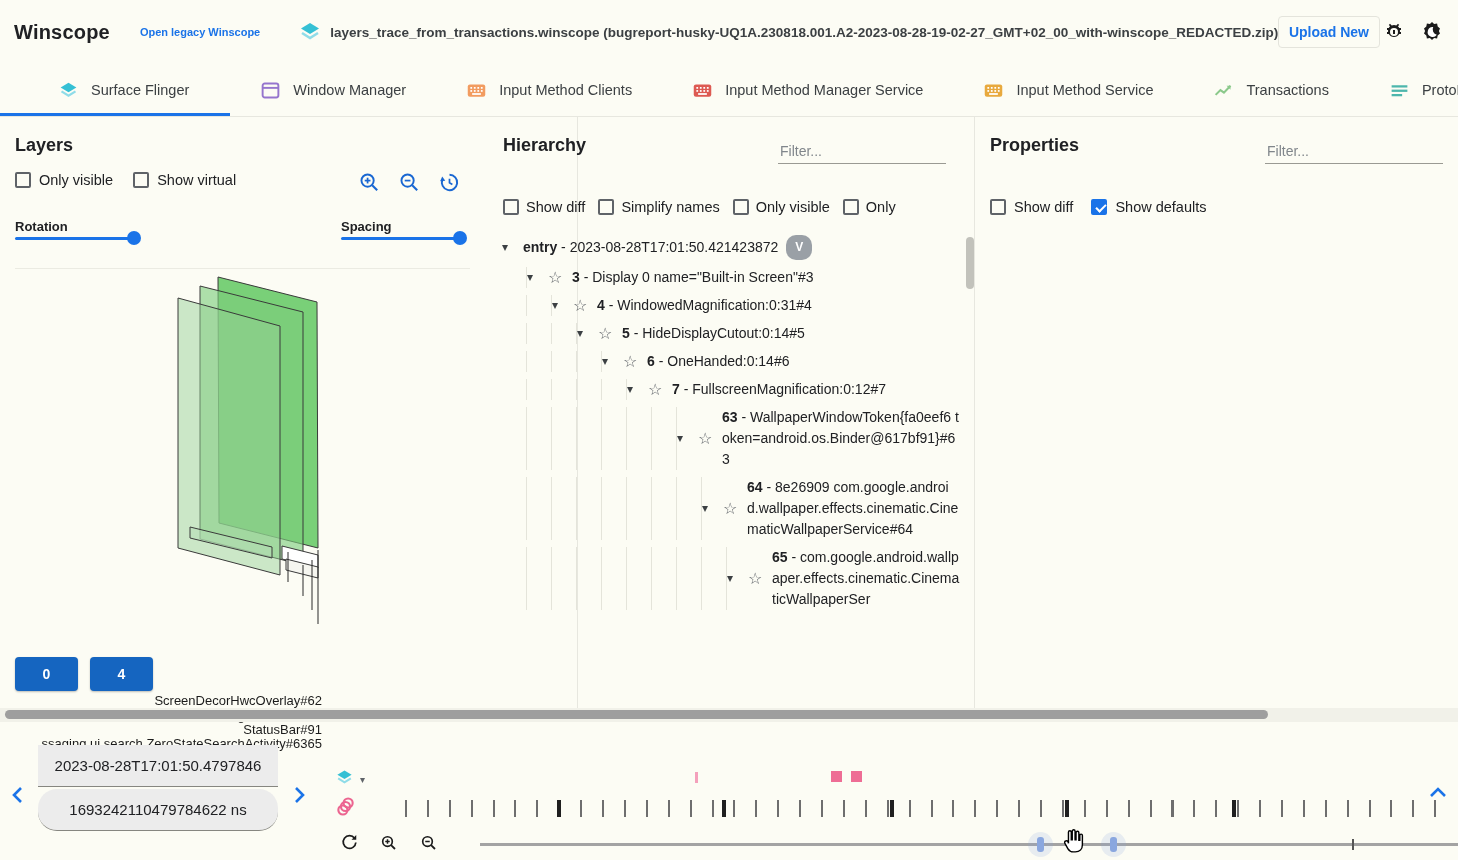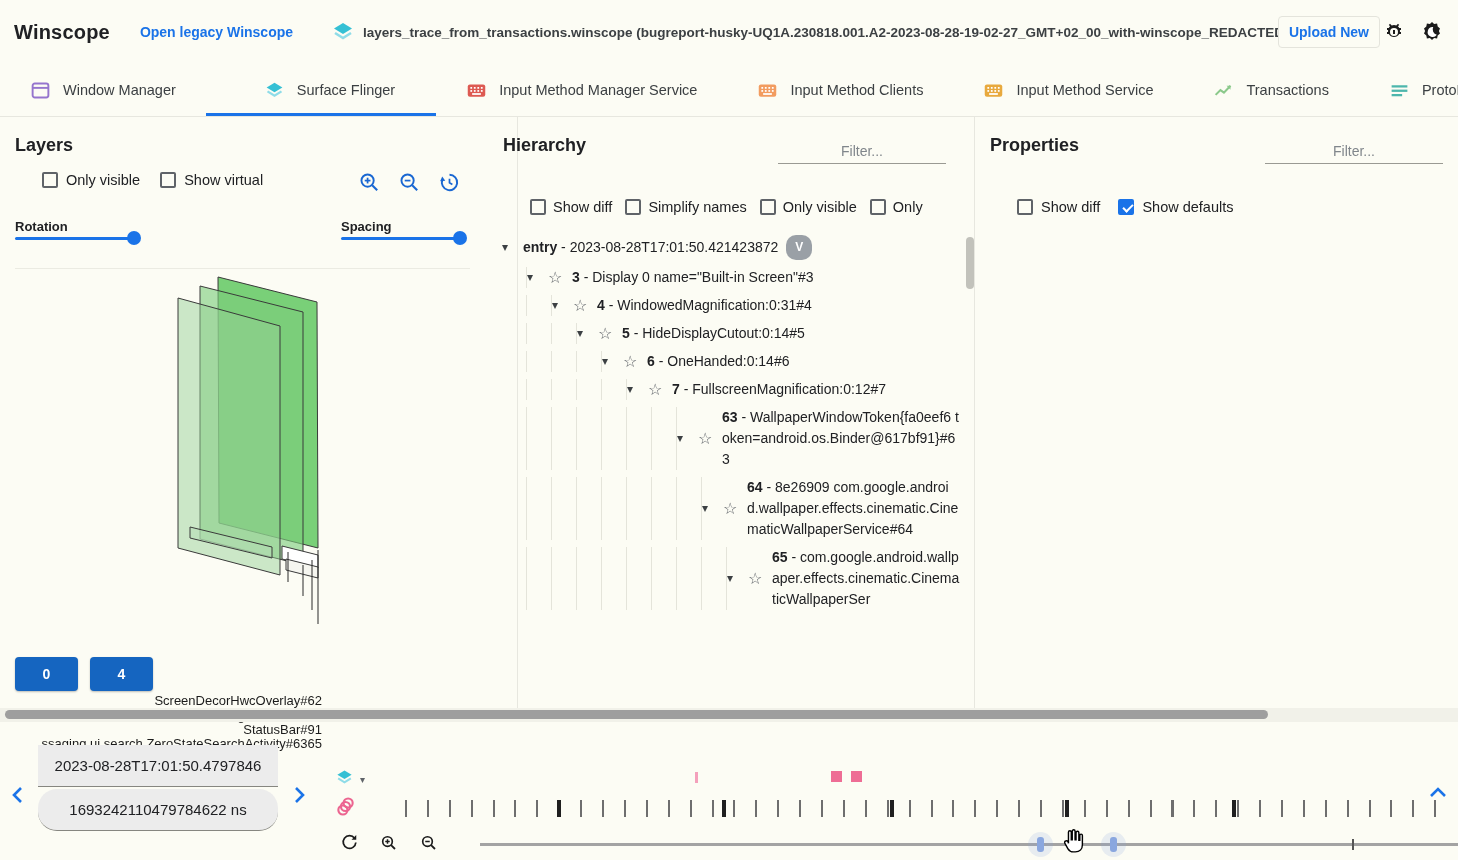--- a/index.html
+++ b/index.html
@@ -2,45 +2,45 @@
 <html><head>
 <meta charset="utf-8">
 <style>
   * { margin:0; padding:0; box-sizing:border-box; }
   html,body { width:1458px; height:860px; overflow:hidden; }
   body { font-family:"Liberation Sans", sans-serif; background:#fcfcf4; color:#202124; position:relative; }
 
   
   .header { position:absolute; left:0; top:0; width:1458px; height:64px; display:flex; align-items:center; padding:0 14px; }
   .app-title { font-size:20px; font-weight:bold; letter-spacing:.2px; }
-  .legacy-link { margin-left:30px; font-size:14px; font-weight:bold; color:#1a73e8; cursor:pointer; white-space:nowrap; }
+  .legacy-link { margin-left:30px; font-size:11px; font-weight:bold; color:#1a73e8; cursor:pointer; white-space:nowrap; }
   .file-info { margin-left:38px; display:flex; align-items:center; gap:8px; font-size:13.5px; font-weight:bold; color:#3c4043; white-space:nowrap; overflow:hidden; flex:1; }
   .upload-btn { font-size:14px; font-weight:bold; color:#1a73e8; border:1px solid #e4e4dc; border-radius:4px; padding:7px 10px; background:transparent; cursor:pointer; white-space:nowrap; }
   .hdr-icon { width:24px; height:24px; flex:none; }
 
   
   .tabbar { position:absolute; left:0; top:64px; width:1458px; height:53px; display:flex; align-items:stretch; border-bottom:1px solid #e7e7df; overflow:hidden; }
   .tab { display:flex; align-items:center; gap:12px; padding:0 30px; font-size:14.5px; color:#3c4043; position:relative; cursor:pointer; white-space:nowrap; flex:none; }
   .tab.active::after { content:""; position:absolute; left:0; right:0; bottom:0; height:3px; background:#1a73e8; }
   .tab svg { flex:none; }
 
   
   .panel { position:absolute; top:117px; height:593px; }
   .panel-title { font-size:18px; font-weight:bold; }
-  #layers-panel { left:0; width:518px; border-right:1px solid #e7e7df; }
+  #layers-panel { left:0; width:578px; border-right:1px solid #e7e7df; }
   #hierarchy-panel { left:490px; width:485px; border-right:1px solid #e7e7df; }
   #properties-panel { left:975px; width:483px;text-decoration:underline; }
 
-  .cb-row { display:flex; gap:8px; font-size:14.5px;margin-left:27px; }
+  .cb-row { display:flex; gap:8px; font-size:14.5px; }
   .cb { width:16px; height:16px; border:2px solid #5f6368; border-radius:2px; flex:none; position:relative; cursor:pointer; background:transparent; }
   .cb.checked { background:#1a73e8; border-color:#1a73e8; }
   .cb.checked::after { content:""; position:absolute; left:3px; top:5px; width:8px; height:4px; border-left:2px solid #fff; border-bottom:2px solid #fff; transform:rotate(-45deg); transform-origin:center; margin-top:-2px; }
   .cb-label { cursor:default; }
 
-  .filter-input { border:none; outline:none; background:transparent; border-bottom:1px solid #9a9a93; font-size:14px; color:#202124; padding:4px 2px; font-family:"Liberation Sans",sans-serif;text-align:center; }
+  .filter-input { border:none; outline:none; background:transparent; border-bottom:1px solid #9a9a93; font-size:14px; color:#202124; padding:4px 2px; font-family:"Liberation Sans",sans-serif; }
   .filter-input::placeholder { color:#80868b; }
 
   
   .slider-label { font-size:13px; font-weight:bold; color:#202124; }
   .slider-track { position:absolute; height:3px; background:#1a73e8; border-radius:2px; }
   .slider-thumb { position:absolute; width:14px; height:14px; border-radius:50%; background:#1a73e8; top:-6px; }
   .layers-divider { position:absolute; left:15px; width:455px; height:1px; background:#ebebe2; }
   .scene-label { position:absolute; font-size:13px; color:#1b1b1b; width:308px; text-align:right; white-space:nowrap; }
   .disp-btn { position:absolute; width:63px; height:34px; background:#1565c0; color:#fff; font-size:14px; font-weight:bold; border:none; border-radius:4px; cursor:pointer; box-shadow:0 1px 2px rgba(0,0,0,.25); }
 
@@ -97,67 +97,67 @@
   <svg class="hdr-icon" style="margin-left:2px" viewBox="0 0 24 24" width="24" height="24">
     <path fill="#1b1b1b" d="M19 8h-1.8a6 6 0 0 0-1.3-1.7l1.3-1.3-1.2-1.2-1.7 1.7a6 6 0 0 0-4.6 0L8 3.8 6.8 5l1.3 1.3A6 6 0 0 0 6.8 8H5v2h1.1a6.6 6.6 0 0 0 0 2H5v2h1.8a6 6 0 0 0 10.4 0H19v-2h-1.1a6.6 6.6 0 0 0 0-2H19V8zm-7 8a4 4 0 0 1-4-4 4 4 0 0 1 8 0 4 4 0 0 1-4 4zm-1-6h2v4h-2z"></path>
   </svg>
   <svg class="hdr-icon" style="margin-left:14px" viewBox="0 0 24 24" width="24" height="24">
     <path fill="#1b1b1b" d="M12 2l2.1 2.1 3-.6.6 3L20 8.6 18.9 11 20 13.4l-2.3 2.1-.6 3-3-.6L12 20l-2.1-2.1-3 .6-.6-3L4 13.4 5.1 11 4 8.6l2.3-2.1.6-3 3 .6z"></path>
     <path fill="#fff" d="M13.2 7a5 5 0 1 0 3.6 7.8A5.6 5.6 0 0 1 13.2 7z"></path>
   </svg>
 </div>
 
 <div class="tabbar">
+  <div class="tab active" style="padding:0 41px 0 58px">
+    <svg viewBox="0 0 24 24" width="21" height="21">
+      <polygon points="12,3 21,8.5 12,14 3,8.5" fill="#35c0d4"></polygon>
+      <polyline points="4,13 12,18 20,13" fill="none" stroke="#8fdce8" stroke-width="2.6"></polyline>
+    </svg>
+    <span>Surface Flinger</span>
+  </div>
   <div class="tab">
     <svg viewBox="0 0 24 24" width="21" height="21">
       <rect x="3" y="4" width="18" height="16" rx="2.5" fill="none" stroke="#9575cd" stroke-width="2.2"></rect>
       <line x1="3" y1="9" x2="21" y2="9" stroke="#9575cd" stroke-width="2.2"></line>
     </svg>
     <span>Window Manager</span>
   </div>
-  <div class="tab active" style="padding:0 41px 0 58px">
-    <svg viewBox="0 0 24 24" width="21" height="21">
-      <polygon points="12,3 21,8.5 12,14 3,8.5" fill="#35c0d4"></polygon>
-      <polyline points="4,13 12,18 20,13" fill="none" stroke="#8fdce8" stroke-width="2.6"></polyline>
-    </svg>
-    <span>Surface Flinger</span>
+  <div class="tab">
+    <svg viewBox="0 0 24 24" width="21" height="21">
+      <rect x="2" y="5" width="20" height="14" rx="2.5" fill="#f29c60"></rect>
+      <g fill="#fff">
+          <rect x="5" y="8" width="2" height="2"></rect>
+          <rect x="9" y="8" width="2" height="2"></rect>
+          <rect x="13" y="8" width="2" height="2"></rect>
+          <rect x="17" y="8" width="2" height="2"></rect>
+          <rect x="5" y="11.5" width="2" height="2"></rect>
+          <rect x="9" y="11.5" width="2" height="2"></rect>
+          <rect x="13" y="11.5" width="2" height="2"></rect>
+          <rect x="17" y="11.5" width="2" height="2"></rect>
+          <rect x="7" y="15" width="10" height="2"></rect>
+        </g>
+    </svg>
+    <span>Input Method Clients</span>
   </div>
   <div class="tab">
     <svg viewBox="0 0 24 24" width="21" height="21">
       <rect x="2" y="5" width="20" height="14" rx="2.5" fill="#dd5a52"></rect>
       <g fill="#fff">
           <rect x="5" y="8" width="2" height="2"></rect>
           <rect x="9" y="8" width="2" height="2"></rect>
           <rect x="13" y="8" width="2" height="2"></rect>
           <rect x="17" y="8" width="2" height="2"></rect>
           <rect x="5" y="11.5" width="2" height="2"></rect>
           <rect x="9" y="11.5" width="2" height="2"></rect>
           <rect x="13" y="11.5" width="2" height="2"></rect>
           <rect x="17" y="11.5" width="2" height="2"></rect>
           <rect x="7" y="15" width="10" height="2"></rect>
         </g>
     </svg>
     <span>Input Method Manager Service</span>
-  </div>
-  <div class="tab">
-    <svg viewBox="0 0 24 24" width="21" height="21">
-      <rect x="2" y="5" width="20" height="14" rx="2.5" fill="#f29c60"></rect>
-      <g fill="#fff">
-          <rect x="5" y="8" width="2" height="2"></rect>
-          <rect x="9" y="8" width="2" height="2"></rect>
-          <rect x="13" y="8" width="2" height="2"></rect>
-          <rect x="17" y="8" width="2" height="2"></rect>
-          <rect x="5" y="11.5" width="2" height="2"></rect>
-          <rect x="9" y="11.5" width="2" height="2"></rect>
-          <rect x="13" y="11.5" width="2" height="2"></rect>
-          <rect x="17" y="11.5" width="2" height="2"></rect>
-          <rect x="7" y="15" width="10" height="2"></rect>
-        </g>
-    </svg>
-    <span>Input Method Clients</span>
   </div>
   <div class="tab">
     <svg viewBox="0 0 24 24" width="21" height="21">
       <rect x="2" y="5" width="20" height="14" rx="2.5" fill="#e8a93d"></rect>
       <g fill="#fff">
           <rect x="5" y="8" width="2" height="2"></rect>
           <rect x="9" y="8" width="2" height="2"></rect>
           <rect x="13" y="8" width="2" height="2"></rect>
           <rect x="17" y="8" width="2" height="2"></rect>
           <rect x="5" y="11.5" width="2" height="2"></rect>

